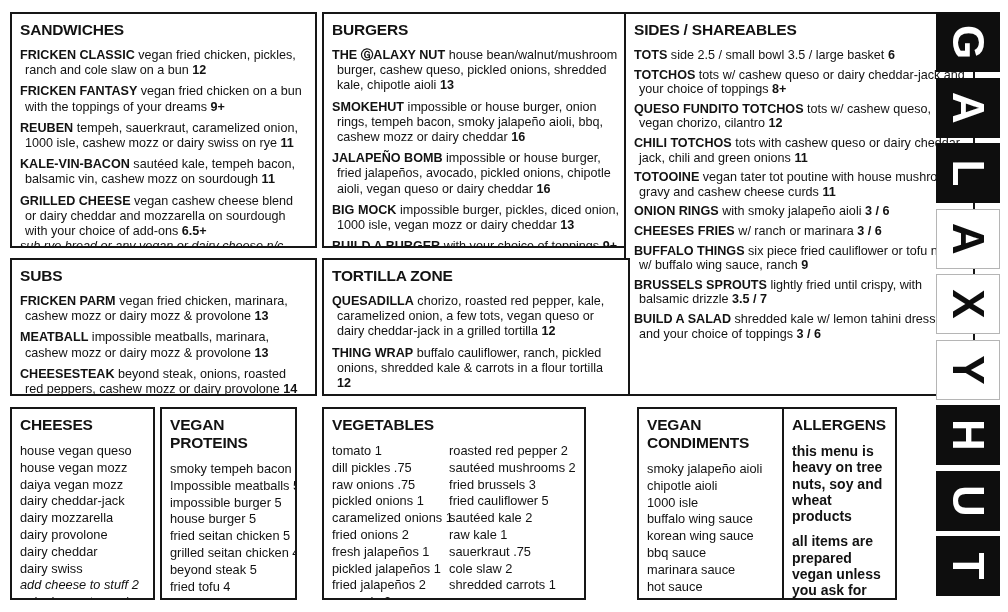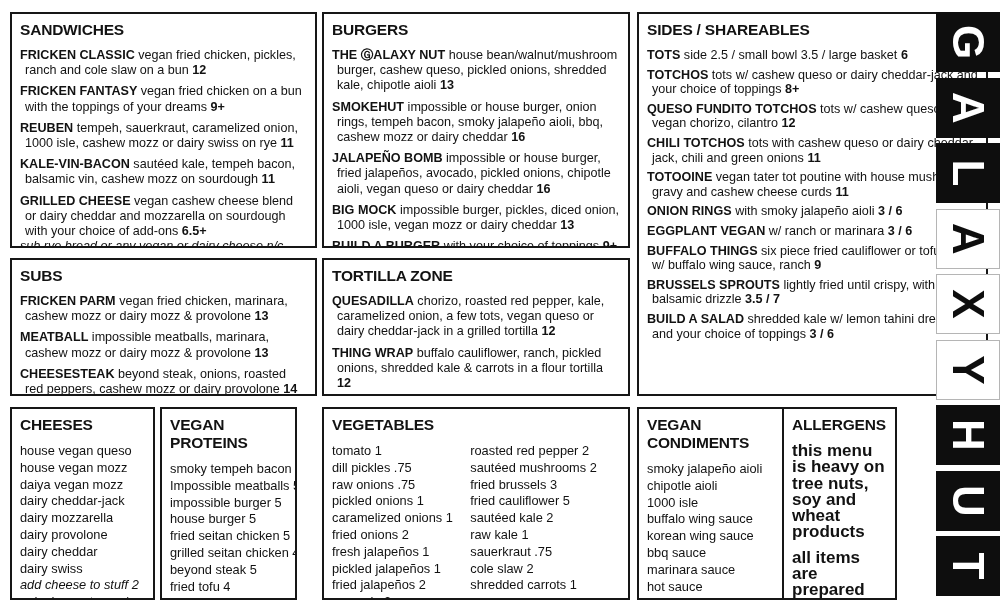--- a/index.html
+++ b/index.html
@@ -9,35 +9,35 @@
   .sec-title { font-size:15.5px; font-weight:700; letter-spacing:-0.2px; margin:1px 0 9px 0; }
   .item { font-size:12.6px; line-height:15.2px; margin-bottom:6px; padding-left:5px; text-indent:-5px; }
   .tight .item { line-height:14.6px; margin-bottom:5px; }
   .b { font-weight:700; }
   .note { font-style:italic; }
   .line { font-size:12.8px; line-height:16.8px; white-space:nowrap; }
   .line.italic { font-style:italic; }
   .cols { display:flex; }
   .col1 { width:48%; }
   .col2 { width:52%; }
-  .para { font-size:17px; font-weight:700; line-height:16.3px; margin-bottom:9px; }
+  .para { font-size:14px; font-weight:700; line-height:16.3px; margin-bottom:9px; }
   .logo { position:absolute; left:936px; top:12px; width:64px; display:flex; flex-direction:column; gap:5.5px; }
   .tile { width:64px; height:60px; display:flex; align-items:center; justify-content:center; }
   .tile.dark { background:#0e0e0e; color:#ffffff; }
   .tile.light { background:#ffffff; color:#0e0e0e; border:1px solid #b5b5b5; }
   .glyph { font-weight:700; font-size:44px; line-height:1; transform:rotate(90deg); }
   
   #sandwiches { left:10px; top:12px; width:307px; height:236px; }
   #burgers    { left:322px; top:12px; width:308px; height:236px; }
-  #sides      { left:637px; top:12px; width:351px; height:384px; }
+  #sides      { left:624px; top:12px; width:351px; height:384px; }
   #subs       { left:10px; top:258px; width:307px; height:138px; }
   #tortilla   { left:322px; top:258px; width:308px; height:138px; }
   #cheeses    { left:10px; top:407px; width:145px; height:193px; }
   #proteins   { left:160px; top:407px; width:137px; height:193px; }
-  #vegetables { left:322px; top:407px; width:308px; height:193px; }
+  #vegetables { left:322px; top:407px; width:264px; height:193px; }
   #condiments { left:637px; top:407px; width:168px; height:193px; }
   #allergens  { left:782px; top:407px; width:115px; height:193px; }
 </style>
 </head>
 <body>
 
 <section class="box" id="sandwiches">
   <h2 class="sec-title">SANDWICHES</h2>
   <div>
 
@@ -159,21 +159,21 @@
       </div>
 
       <div class="item">
         <span class="b">ONION RINGS</span>
         <span>with smoky jalapeño aioli</span>
         <span class="b">3 / 6</span>
         
       </div>
 
       <div class="item">
-        <span class="b">EGGPLANT VEGAN</span>
+        <span class="b">CHEESES FRIES</span>
         <span>w/ ranch or marinara</span>
         <span class="b">3 / 6</span>
         
       </div>
 
       <div class="item">
         <span class="b">BUFFALO THINGS</span>
         <span>six piece fried cauliflower or tofu nugs w/ buffalo wing sauce, ranch</span>
         <span class="b">9</span>
         

